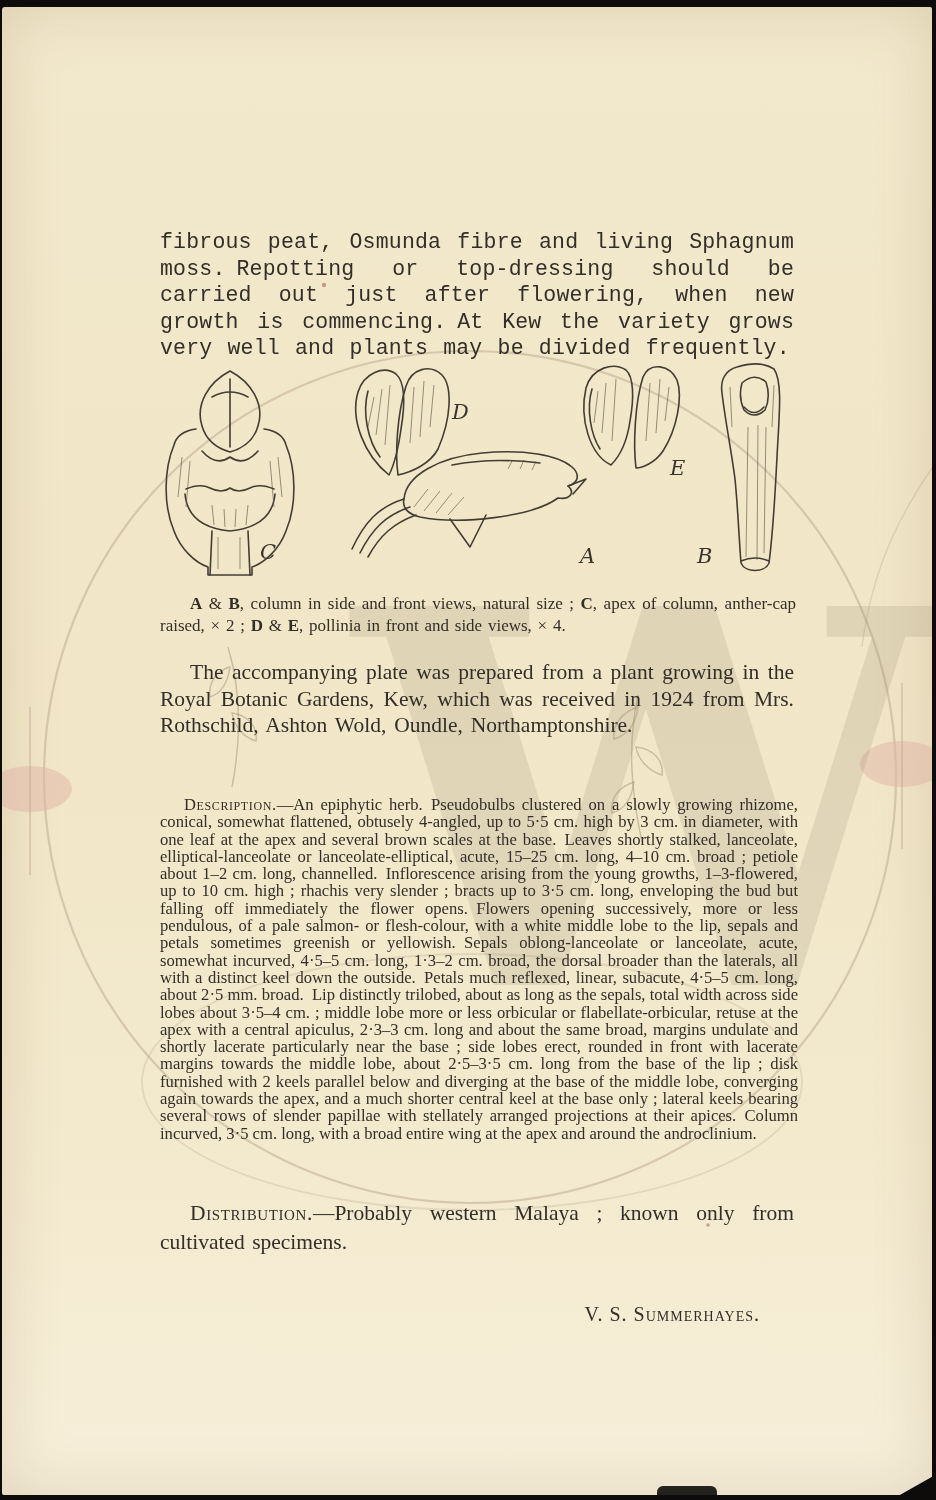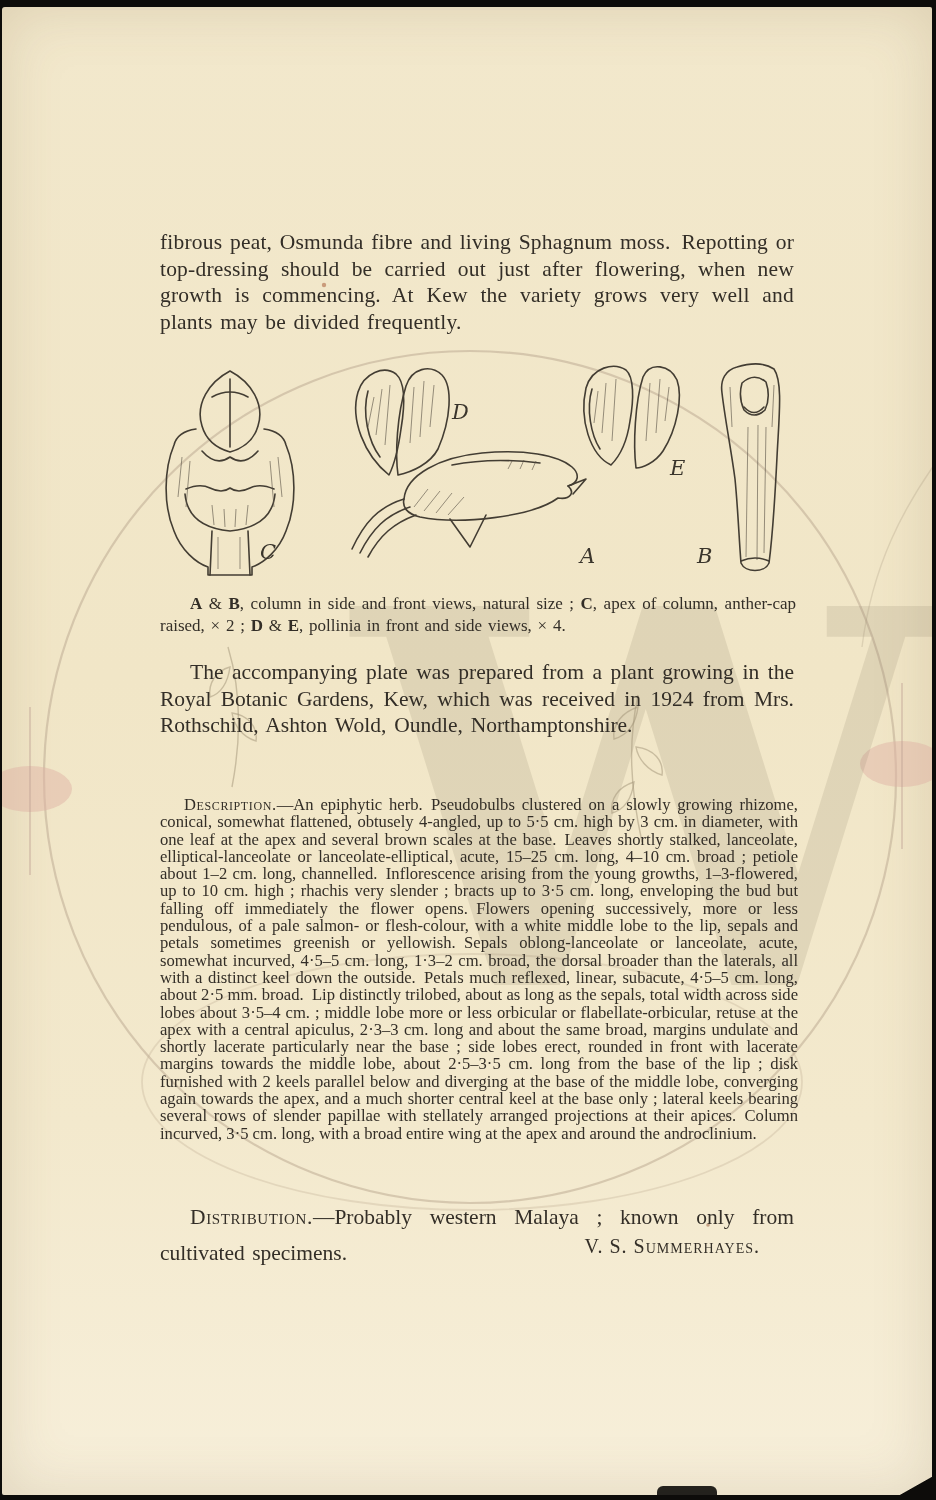--- a/index.html
+++ b/index.html
@@ -27,21 +27,21 @@
   .wm{position:absolute;left:0;top:0;width:100%;height:100%;pointer-events:none;}
   .wm-w{
     font-family:"DejaVu Serif",serif;font-weight:bold;
     fill:rgba(138,126,99,0.17);
   }
   .content{position:absolute;left:158px;top:0;width:634px;color:#332e27;}
   p{margin:0;}
   .para-intro{
     position:absolute;top:222px;width:634px;
     font-size:21.5px;line-height:26.5px;text-align:justify;
-    letter-spacing:.2px;word-spacing:2px;
+    letter-spacing:.2px;word-spacing:2px;font-family:Liberation Mono, monospace;
   }
   .figure-wrap{position:absolute;left:150px;top:350px;width:660px;height:228px;}
   .fig-stroke{stroke:#433d33;fill:none;stroke-width:1.6;stroke-linecap:round;stroke-linejoin:round;}
   .fig-hatch{stroke:#554e42;fill:none;stroke-width:.8;opacity:.75;}
   .fig-label{font-family:"DejaVu Serif",serif;font-style:italic;font-size:21px;fill:#3a352c;}
   .caption{
     position:absolute;top:586px;width:636px;
     font-size:17px;line-height:21.5px;text-align:justify;
     text-indent:30px;word-spacing:1.5px;
   }
@@ -50,25 +50,25 @@
     font-size:21.5px;line-height:26.5px;text-align:justify;
     text-indent:30px;word-spacing:2.5px;
   }
   .para-desc{
     position:absolute;top:789px;width:638px;
     font-size:16.6px;line-height:17.3px;text-align:justify;
     text-indent:24px;
   }
   .para-dist{
     position:absolute;top:1192px;width:634px;
-    font-size:21.5px;line-height:36px;text-align:justify;
+    font-size:21.5px;line-height:29px;text-align:justify;
     text-indent:30px;word-spacing:2px;
   }
   .signature{
-    position:absolute;top:1228px;width:634px;
+    position:absolute;top:1296px;width:634px;
     font-size:20px;text-align:right;padding-right:34px;box-sizing:border-box;
   }
   .seg-normal{}
   .seg-italic{}
   .seg-bold{font-weight:bold;}
   .seg-smallcaps{font-variant:small-caps;letter-spacing:.6px;margin-top:24px;}
   .signature .seg-smallcaps{letter-spacing:1px;}
   .speck{position:absolute;border-radius:50%;}
 </style>
 </head>

